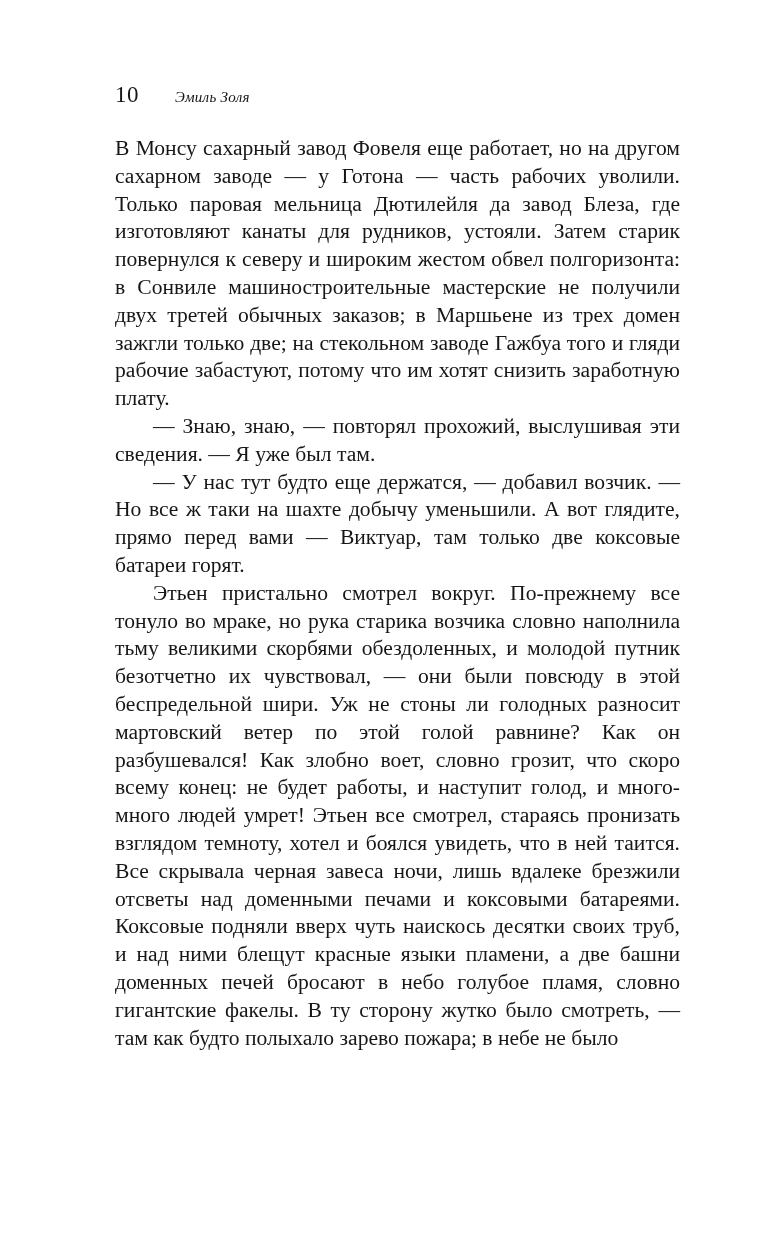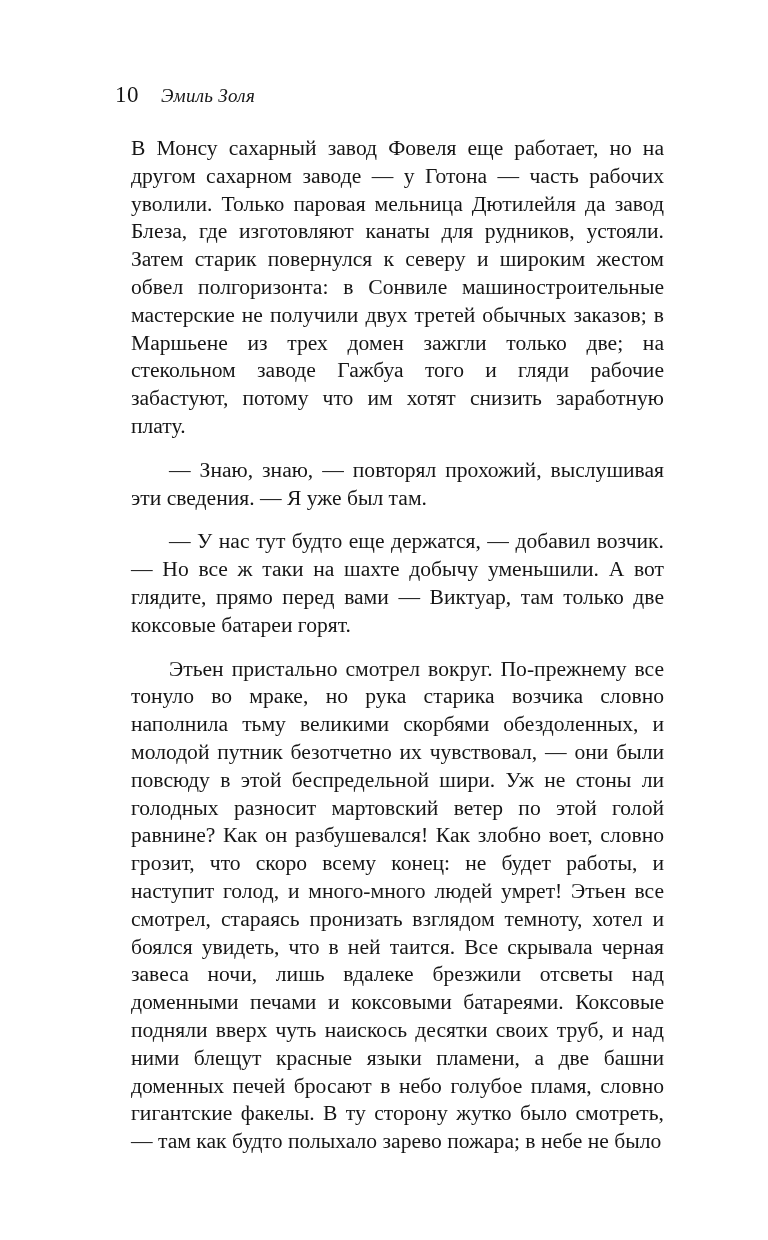--- a/index.html
+++ b/index.html
@@ -15,34 +15,35 @@
       box-sizing: border-box;
       padding: 82px 88px 0 115px;
       font-family: "Liberation Serif", "DejaVu Serif", serif;
       color: #161616;
       overflow: hidden;
     }
     .running-head {
       display: flex;
       align-items: baseline;
       margin: 0 0 27px 0;
+      gap: 14px;
     }
     .page-number {
       font-size: 23px;
       letter-spacing: 0.5px;
     }
     .running-title {
       font-style: italic;
-      font-size: 19px;
+      font-size: 15px;
       margin-left: 22px;
       letter-spacing: 0.3px;
       text-align: right;
     }
     .body-text p {
-      margin: 16px;
+      margin: 0;
       font-size: 21.6px;
       line-height: 27.8px;
       text-align: justify;
       text-align-last: left;
       text-indent: 38px;
       hyphens: auto;
       -webkit-hyphens: auto;
     }
     .body-text p.no-indent {
       text-indent: 0;

